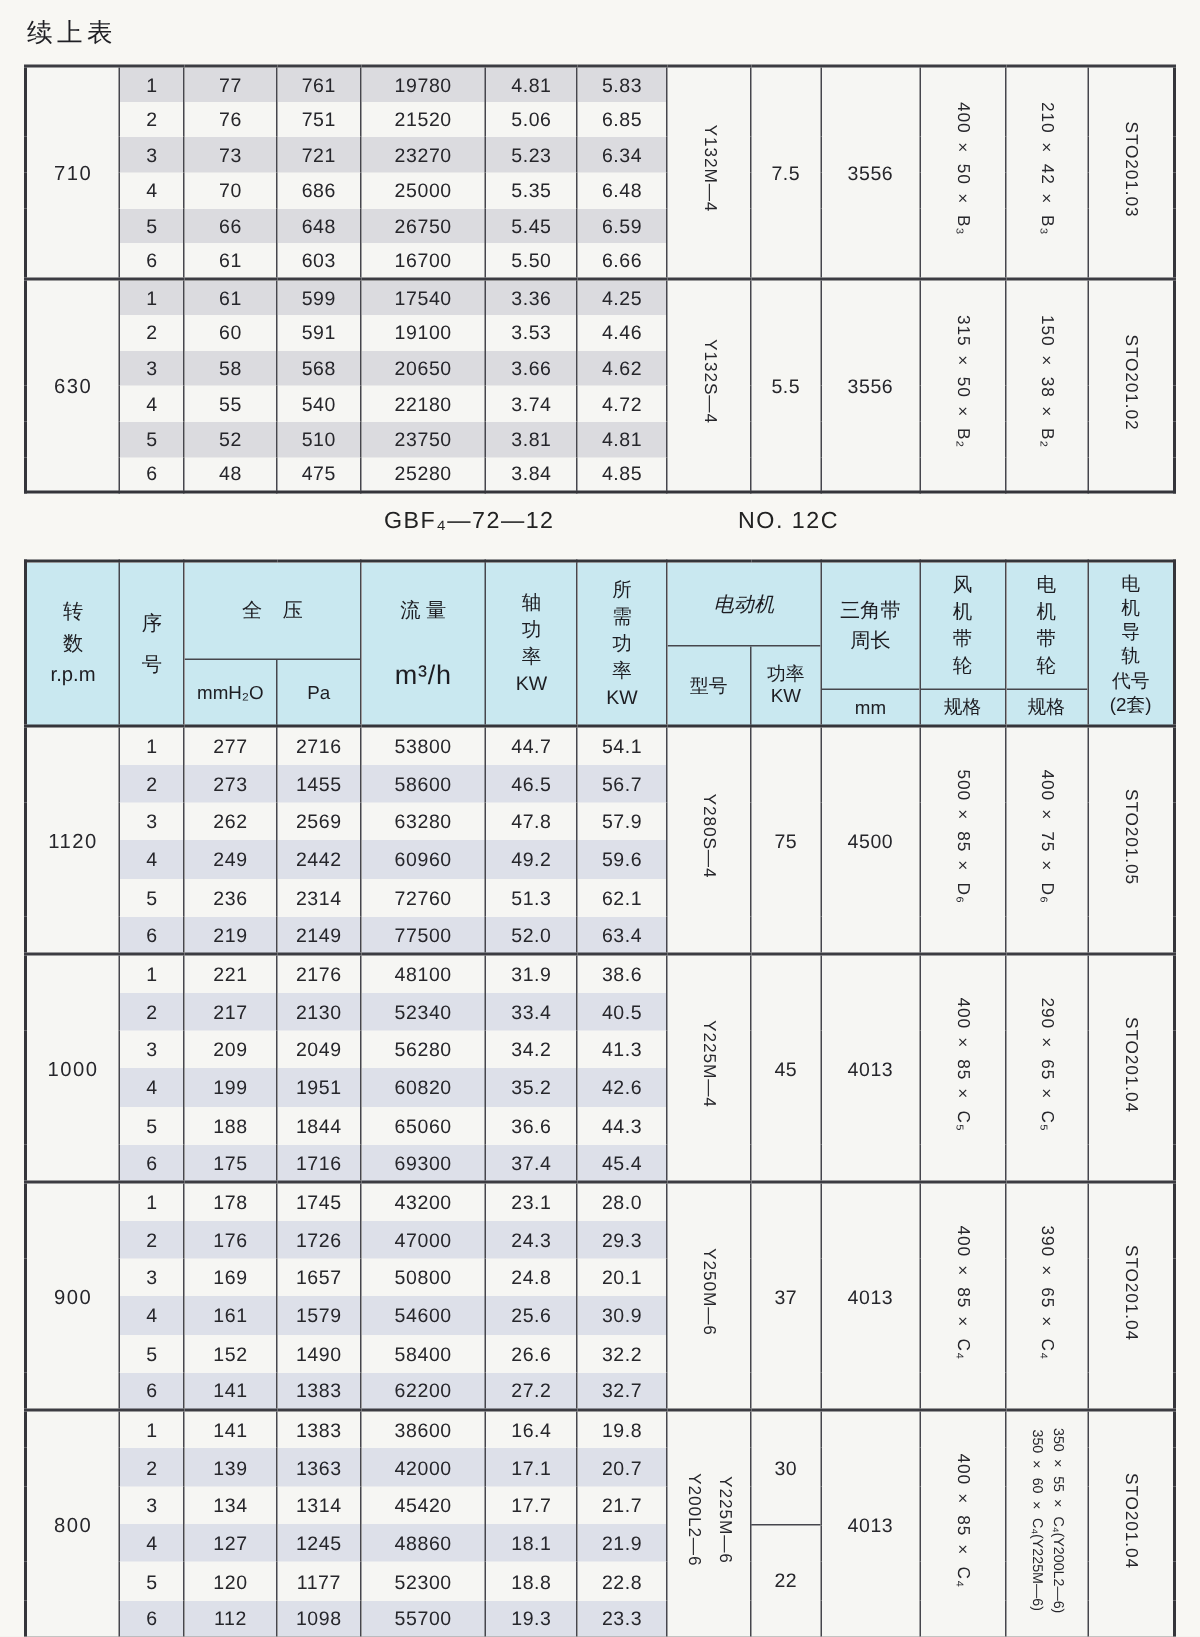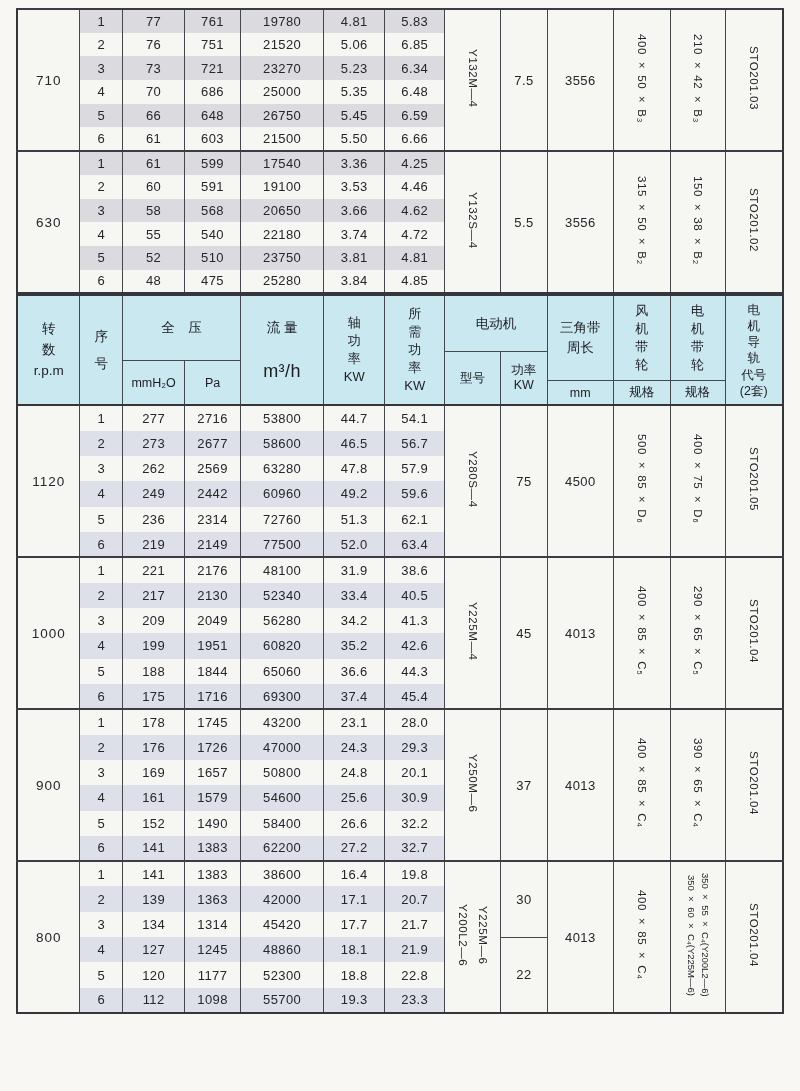--- a/index.html
+++ b/index.html
@@ -26,37 +26,38 @@
   
   .hdr th{background:var(--header-bg);border-bottom:2px solid var(--heavy);font-size:13.5px;color:#1d1d22;}
   .hdr{height:108px;}
   .pre{white-space:pre-line;display:inline-block;line-height:1.55;}
   .loose{line-height:2.05;}
   .chstack{line-height:1.38;font-size:13px;}
   .railstack{line-height:1.3;font-size:12.5px;}
   .lat{font-size:12px;letter-spacing:.5px;}
   .vsplit{display:flex;flex-direction:column;height:108px;}
   .vtop{display:flex;align-items:center;justify-content:center;}
-  .h64{height:64px;} .h55{height:55px;} .h84{height:84px;}
+  .h64{height:64px;} .h55{height:55px;font-style:italic;} .h84{height:84px;}
   .vbot{flex:1;display:flex;border-top:1px solid var(--line);align-items:stretch;}
   .vbot>div{display:flex;align-items:center;justify-content:center;font-size:12.5px;}
   .cellL{border-right:1px solid var(--line);text-align:right;}
   .stack{display:flex;flex-direction:column;align-items:center;justify-content:center;height:100%;}
   .gapped{gap:24px;}
   .sub12{font-size:12.5px;line-height:1.25;}
   
   .mid-titles{position:relative;width:768px;margin:10px 0 12px 16px;height:22px;font-size:15.5px;color:#222;}
   .model-title{position:absolute;left:240px;letter-spacing:1px;}
   .size-title{position:absolute;left:476px;letter-spacing:1px;}
 </style>
 </head>
 <body>
 
 <div class="page">
 
+  <div class="page-title">续上表</div>
 
   <table class="tbl top">
     <colgroup>
       <col style="width:62px">
         <col style="width:42px">
         <col style="width:61px">
         <col style="width:55px">
       <col style="width:82px">
         <col style="width:60px">
         <col style="width:59px">
@@ -112,21 +113,21 @@
           <td class="num stripe">66</td>
           <td class="num stripe">648</td>
           <td class="num stripe">26750</td>
           <td class="num stripe">5.45</td>
           <td class="num stripe">6.59</td>
         </tr>
         <tr>
           <td class="num">6</td>
           <td class="num">61</td>
           <td class="num">603</td>
-          <td class="num">21500</td>
+          <td class="num">16700</td>
           <td class="num">5.50</td>
           <td class="num">6.66</td>
         </tr>
         <tr class="block-start">
           <td class="rpm" rowspan="6">630</td>
           <td class="num stripe">1</td>
           <td class="num stripe">61</td>
           <td class="num stripe">599</td>
           <td class="num stripe">17540</td>
           <td class="num stripe">3.36</td>
@@ -174,20 +175,24 @@
           <td class="num">6</td>
           <td class="num">48</td>
           <td class="num">475</td>
           <td class="num">25280</td>
           <td class="num">3.84</td>
           <td class="num">4.85</td>
         </tr>
       </tbody>
   </table>
 
+  <div class="mid-titles">
+    <span class="model-title">GBF₄—72—12</span>
+    <span class="size-title">NO. 12C</span>
+  </div>
 
   <table class="tbl bottom">
     <colgroup>
       <col style="width:62px">
         <col style="width:42px">
         <col style="width:61px">
         <col style="width:55px">
       <col style="width:82px">
         <col style="width:60px">
         <col style="width:59px">
@@ -324,21 +329,21 @@
           <td class="vert" rowspan="6"><span class="v">Y280S—4</span></td>
           <td class="num" rowspan="6">75</td>
           <td class="num" rowspan="6">4500</td>
           <td class="vert" rowspan="6"><span class="v">500 × 85 × D₆</span></td>
           <td class="vert" rowspan="6"><span class="v">400 × 75 × D₆</span></td>
           <td class="vert" rowspan="6"><span class="v">STO201.05</span></td>
         </tr>
         <tr>
           <td class="num stripe">2</td>
           <td class="num stripe">273</td>
-          <td class="num stripe">2677</td>
+          <td class="num stripe">1455</td>
           <td class="num stripe">58600</td>
           <td class="num stripe">46.5</td>
           <td class="num stripe">56.7</td>
         </tr>
         <tr>
           <td class="num">3</td>
           <td class="num">262</td>
           <td class="num">2569</td>
           <td class="num">63280</td>
           <td class="num">47.8</td>

